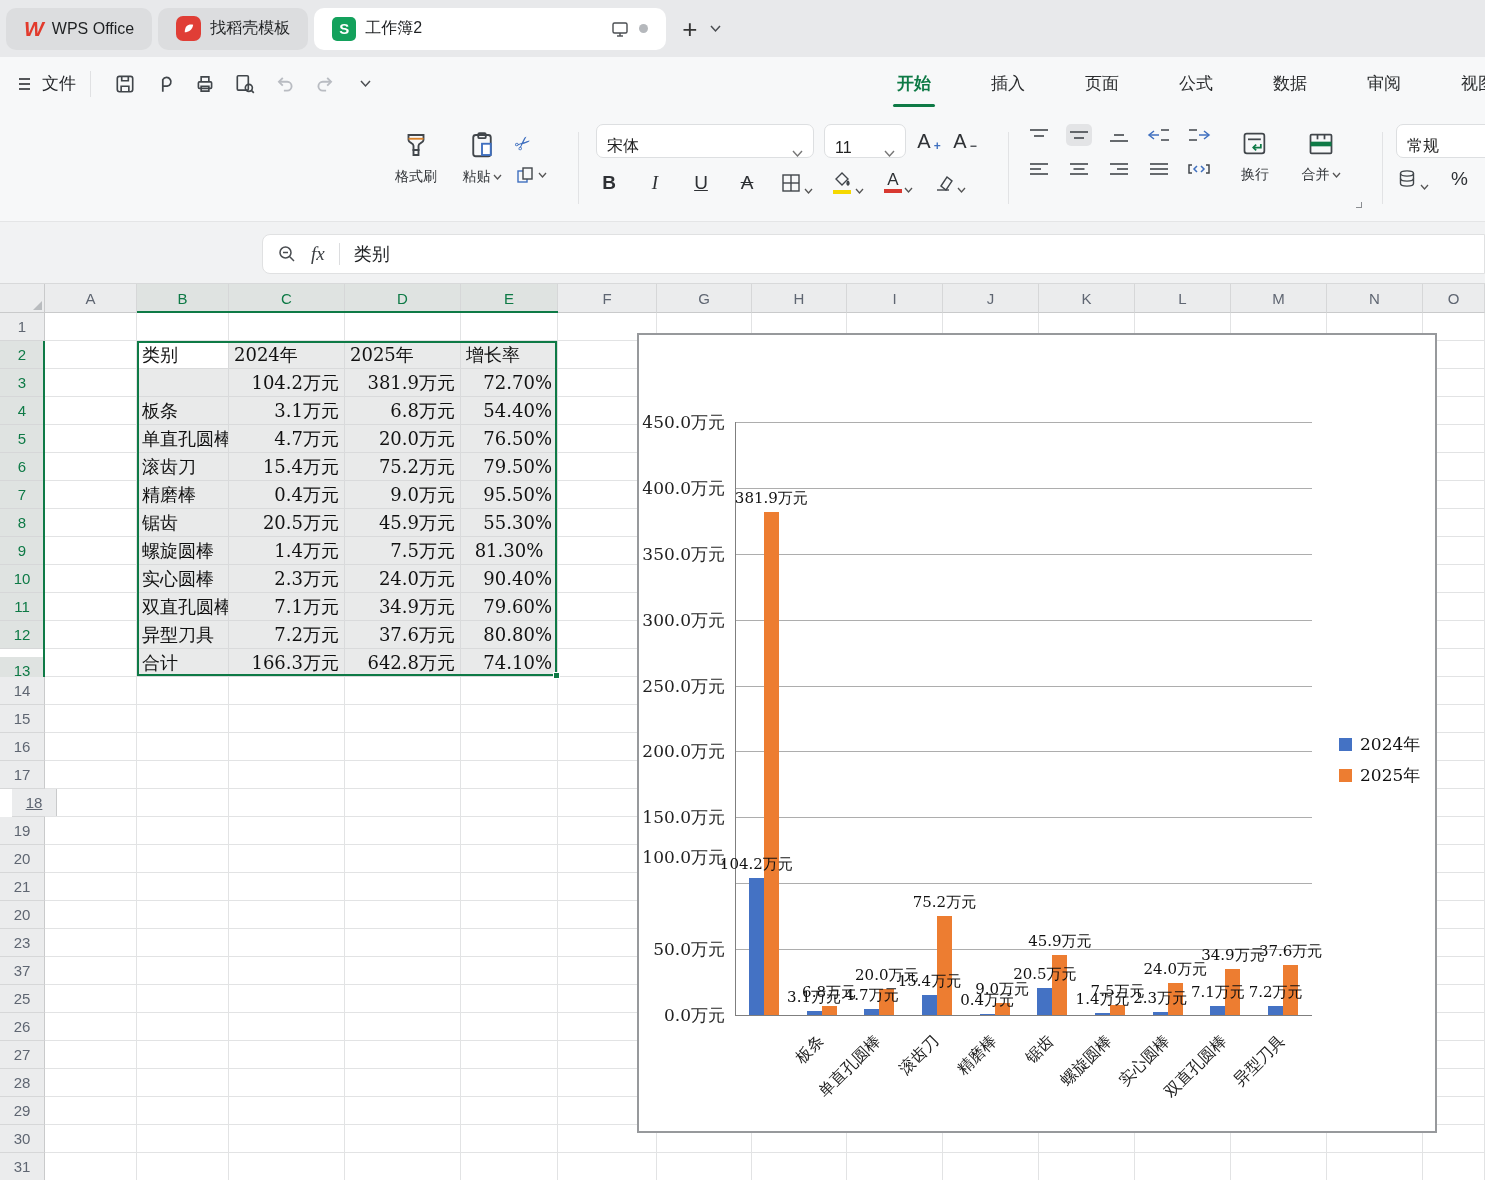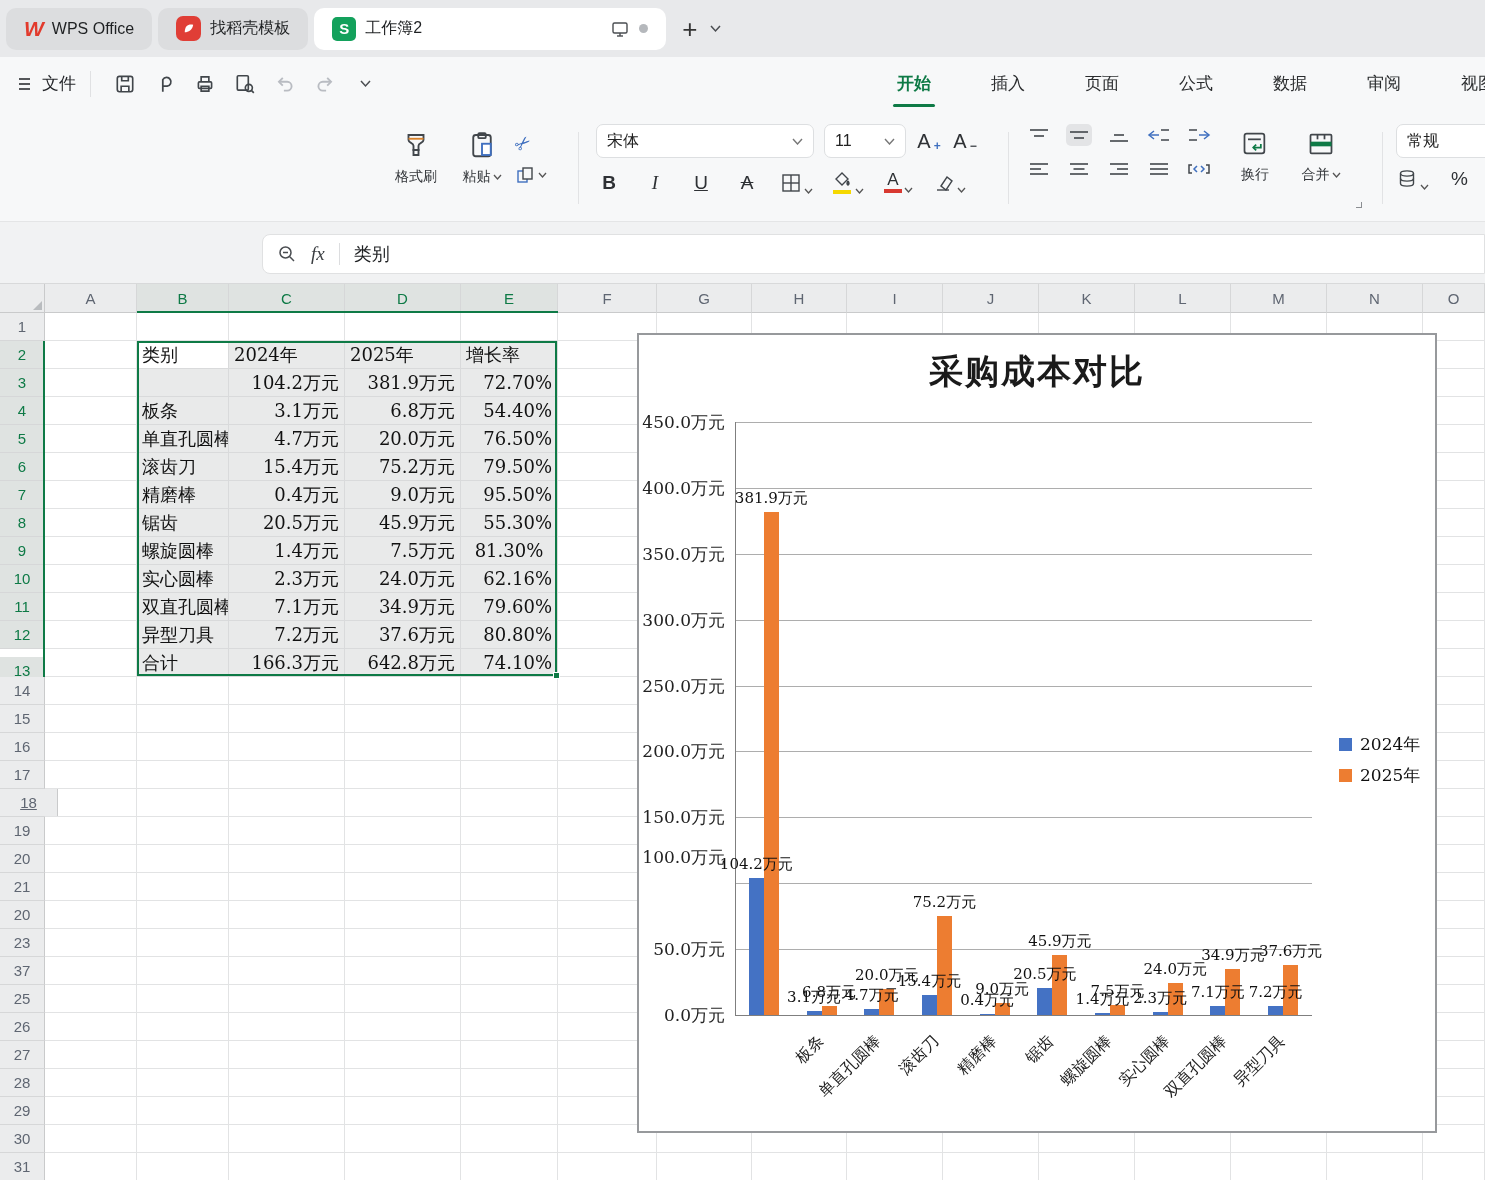--- a/index.html
+++ b/index.html
@@ -33,21 +33,21 @@
   
   .ribbon{position:absolute;left:0;top:110px;width:1485px;height:112px;background:#f7f8f9;border-bottom:1px solid #e4e5e6;}
   .rg{position:absolute;top:14px;display:flex;}
   .vsep{position:absolute;top:22px;width:1px;height:72px;background:#e2e3e5;}
   .bigbtn{width:66px;display:flex;flex-direction:column;align-items:center;justify-content:flex-start;gap:8px;padding-top:6px;font-size:14px;color:#33363a;}
   .bigbtn .lbl{display:flex;align-items:center;gap:2px;white-space:nowrap;}
   .minicol{display:flex;flex-direction:column;gap:10px;padding-top:8px;align-items:flex-start;}
   .miniic{display:flex;align-items:center;gap:3px;height:22px;}
   .scis{font-size:19px;color:#3f6fbf;transform:rotate(-40deg);line-height:1;}
   .fontrow1{display:flex;align-items:center;gap:10px;}
-  .selbox{height:34px;background:#fff;border:1px solid #dddfe1;border-radius:7px;display:flex;align-items:center;padding:0 10px;font-size:16px;color:#222;justify-content:space-between;}
+  .selbox{height:34px;background:#fff;border:1px solid #dddfe1;border-radius:7px;display:flex;align-items:flex-end;padding:0 10px;font-size:16px;color:#222;justify-content:space-between;}
   .fname{width:218px;}
   .fsize{width:82px;}
   .fontrow2{display:flex;align-items:center;gap:20px;margin-top:14px;font-size:19px;color:#2e3135;}
   .fmt{display:flex;align-items:flex-end;gap:2px;min-width:26px;justify-content:center;}
   .bold{font-weight:bold;}
   .ital{font-style:italic;font-family:"Liberation Serif",serif;}
   .und{text-decoration:underline;}
   .strik{text-decoration:line-through;}
   .afont{font-size:20px;color:#2e3135;}
   .sup{font-size:12px;color:#3f6fbf;font-weight:bold;margin-left:1px;}
@@ -486,21 +486,21 @@
       <div class="rowhead selhead" style="left: 0px; top: 225px; width: 45px; height: 28px;">8</div>
       <div class="rowhead selhead" style="left: 0px; top: 253px; width: 45px; height: 28px;">9</div>
       <div class="rowhead selhead" style="left: 0px; top: 281px; width: 45px; height: 28px;">10</div>
       <div class="rowhead selhead" style="left: 0px; top: 309px; width: 45px; height: 28px;">11</div>
       <div class="rowhead selhead" style="left: 0px; top: 337px; width: 45px; height: 28px;">12</div>
       <div class="rowhead selhead" style="left: 0px; top: 365px; width: 45px; height: 28px; margin-top: 8px;">13</div>
       <div class="rowhead" style="left: 0px; top: 393px; width: 45px; height: 28px;">14</div>
       <div class="rowhead" style="left: 0px; top: 421px; width: 45px; height: 28px;">15</div>
       <div class="rowhead" style="left: 0px; top: 449px; width: 45px; height: 28px;">16</div>
       <div class="rowhead" style="left: 0px; top: 477px; width: 45px; height: 28px;">17</div>
-      <div class="rowhead" style="left: 0px; top: 505px; width: 58px; height: 28px; text-decoration: underline;">18</div>
+      <div class="rowhead" style="left: 12px; top: 505px; width: 45px; height: 28px; text-decoration: underline;">18</div>
       <div class="rowhead" style="left: 0px; top: 533px; width: 45px; height: 28px;">19</div>
       <div class="rowhead" style="left: 0px; top: 561px; width: 45px; height: 28px;">20</div>
       <div class="rowhead" style="left: 0px; top: 589px; width: 45px; height: 28px;">21</div>
       <div class="rowhead" style="left: 0px; top: 617px; width: 45px; height: 28px;">20</div>
       <div class="rowhead" style="left: 0px; top: 645px; width: 45px; height: 28px;">23</div>
       <div class="rowhead" style="left: 0px; top: 673px; width: 45px; height: 28px;">37</div>
       <div class="rowhead" style="left: 0px; top: 701px; width: 45px; height: 28px;">25</div>
       <div class="rowhead" style="left: 0px; top: 729px; width: 45px; height: 28px;">26</div>
       <div class="rowhead" style="left: 0px; top: 757px; width: 45px; height: 28px;">27</div>
       <div class="rowhead" style="left: 0px; top: 785px; width: 45px; height: 28px;">28</div>
@@ -580,39 +580,38 @@
       <div class="cell" style="left: 229px; top: 225px; width: 116px; height: 28px; text-align: right;">20.5万元</div>
       <div class="cell" style="left: 345px; top: 225px; width: 116px; height: 28px; text-align: right;">45.9万元</div>
       <div class="cell" style="left: 461px; top: 225px; width: 97px; height: 28px; text-align: right;">55.30%</div>
       <div class="cell" style="left: 137px; top: 253px; width: 92px; height: 28px; text-align: left;">螺旋圆棒</div>
       <div class="cell" style="left: 229px; top: 253px; width: 116px; height: 28px; text-align: right;">1.4万元</div>
       <div class="cell" style="left: 345px; top: 253px; width: 116px; height: 28px; text-align: right;">7.5万元</div>
       <div class="cell" style="left: 461px; top: 253px; width: 97px; height: 28px; text-align: center;">81.30%</div>
       <div class="cell" style="left: 137px; top: 281px; width: 92px; height: 28px; text-align: left;">实心圆棒</div>
       <div class="cell" style="left: 229px; top: 281px; width: 116px; height: 28px; text-align: right;">2.3万元</div>
       <div class="cell" style="left: 345px; top: 281px; width: 116px; height: 28px; text-align: right;">24.0万元</div>
-      <div class="cell" style="left: 461px; top: 281px; width: 97px; height: 28px; text-align: right;">62.16%</div>
+      <div class="cell" style="left: 461px; top: 281px; width: 97px; height: 28px; text-align: right;">90.40%</div>
       <div class="cell" style="left: 137px; top: 309px; width: 92px; height: 28px; text-align: left;">双直孔圆棒</div>
       <div class="cell" style="left: 229px; top: 309px; width: 116px; height: 28px; text-align: right;">7.1万元</div>
       <div class="cell" style="left: 345px; top: 309px; width: 116px; height: 28px; text-align: right;">34.9万元</div>
       <div class="cell" style="left: 461px; top: 309px; width: 97px; height: 28px; text-align: right;">79.60%</div>
       <div class="cell" style="left: 137px; top: 337px; width: 92px; height: 28px; text-align: left;">异型刀具</div>
       <div class="cell" style="left: 229px; top: 337px; width: 116px; height: 28px; text-align: right;">7.2万元</div>
       <div class="cell" style="left: 345px; top: 337px; width: 116px; height: 28px; text-align: right;">37.6万元</div>
       <div class="cell" style="left: 461px; top: 337px; width: 97px; height: 28px; text-align: right;">80.80%</div>
       <div class="cell" style="left: 137px; top: 365px; width: 92px; height: 28px; text-align: left;">合计</div>
       <div class="cell" style="left: 229px; top: 365px; width: 116px; height: 28px; text-align: right;">166.3万元</div>
       <div class="cell" style="left: 345px; top: 365px; width: 116px; height: 28px; text-align: right;">642.8万元</div>
       <div class="cell" style="left: 461px; top: 365px; width: 97px; height: 28px; text-align: right;">74.10%</div>
       <div class="selunder" style="left: 137px; top: 27px; width: 421px;"></div>
       <div class="selright" style="left: 43px; top: 57px; height: 336px;"></div>
       <div class="selborder" style="left: 137px; top: 57px; width: 420px; height: 335px;"></div>
       <div class="fillhandle" style="left: 553px; top: 388px;"></div>
       <div class="chartbox" style="left: 637px; top: 49px; width: 800px; height: 800px;">
-        <div class="ctitle" style="left: 0px; top: 14px; width: 100%;">采购成本对比</div>
         <div class="ylab" style="left: 0px; top: 669px; width: 86px;">0.0万元</div>
         <div class="gline" style="left: 96px; top: 614.111px; width: 577px;"></div>
         <div class="ylab" style="left: 0px; top: 603.111px; width: 86px;">50.0万元</div>
         <div class="gline" style="left: 96px; top: 548.222px; width: 577px;"></div>
         <div class="ylab" style="left: 0px; top: 511px; width: 86px;">100.0万元</div>
         <div class="gline" style="left: 96px; top: 482.333px; width: 577px;"></div>
         <div class="ylab" style="left: 0px; top: 471.333px; width: 86px;">150.0万元</div>
         <div class="gline" style="left: 96px; top: 416.444px; width: 577px;"></div>
         <div class="ylab" style="left: 0px; top: 405.444px; width: 86px;">200.0万元</div>
         <div class="gline" style="left: 96px; top: 350.556px; width: 577px;"></div>

